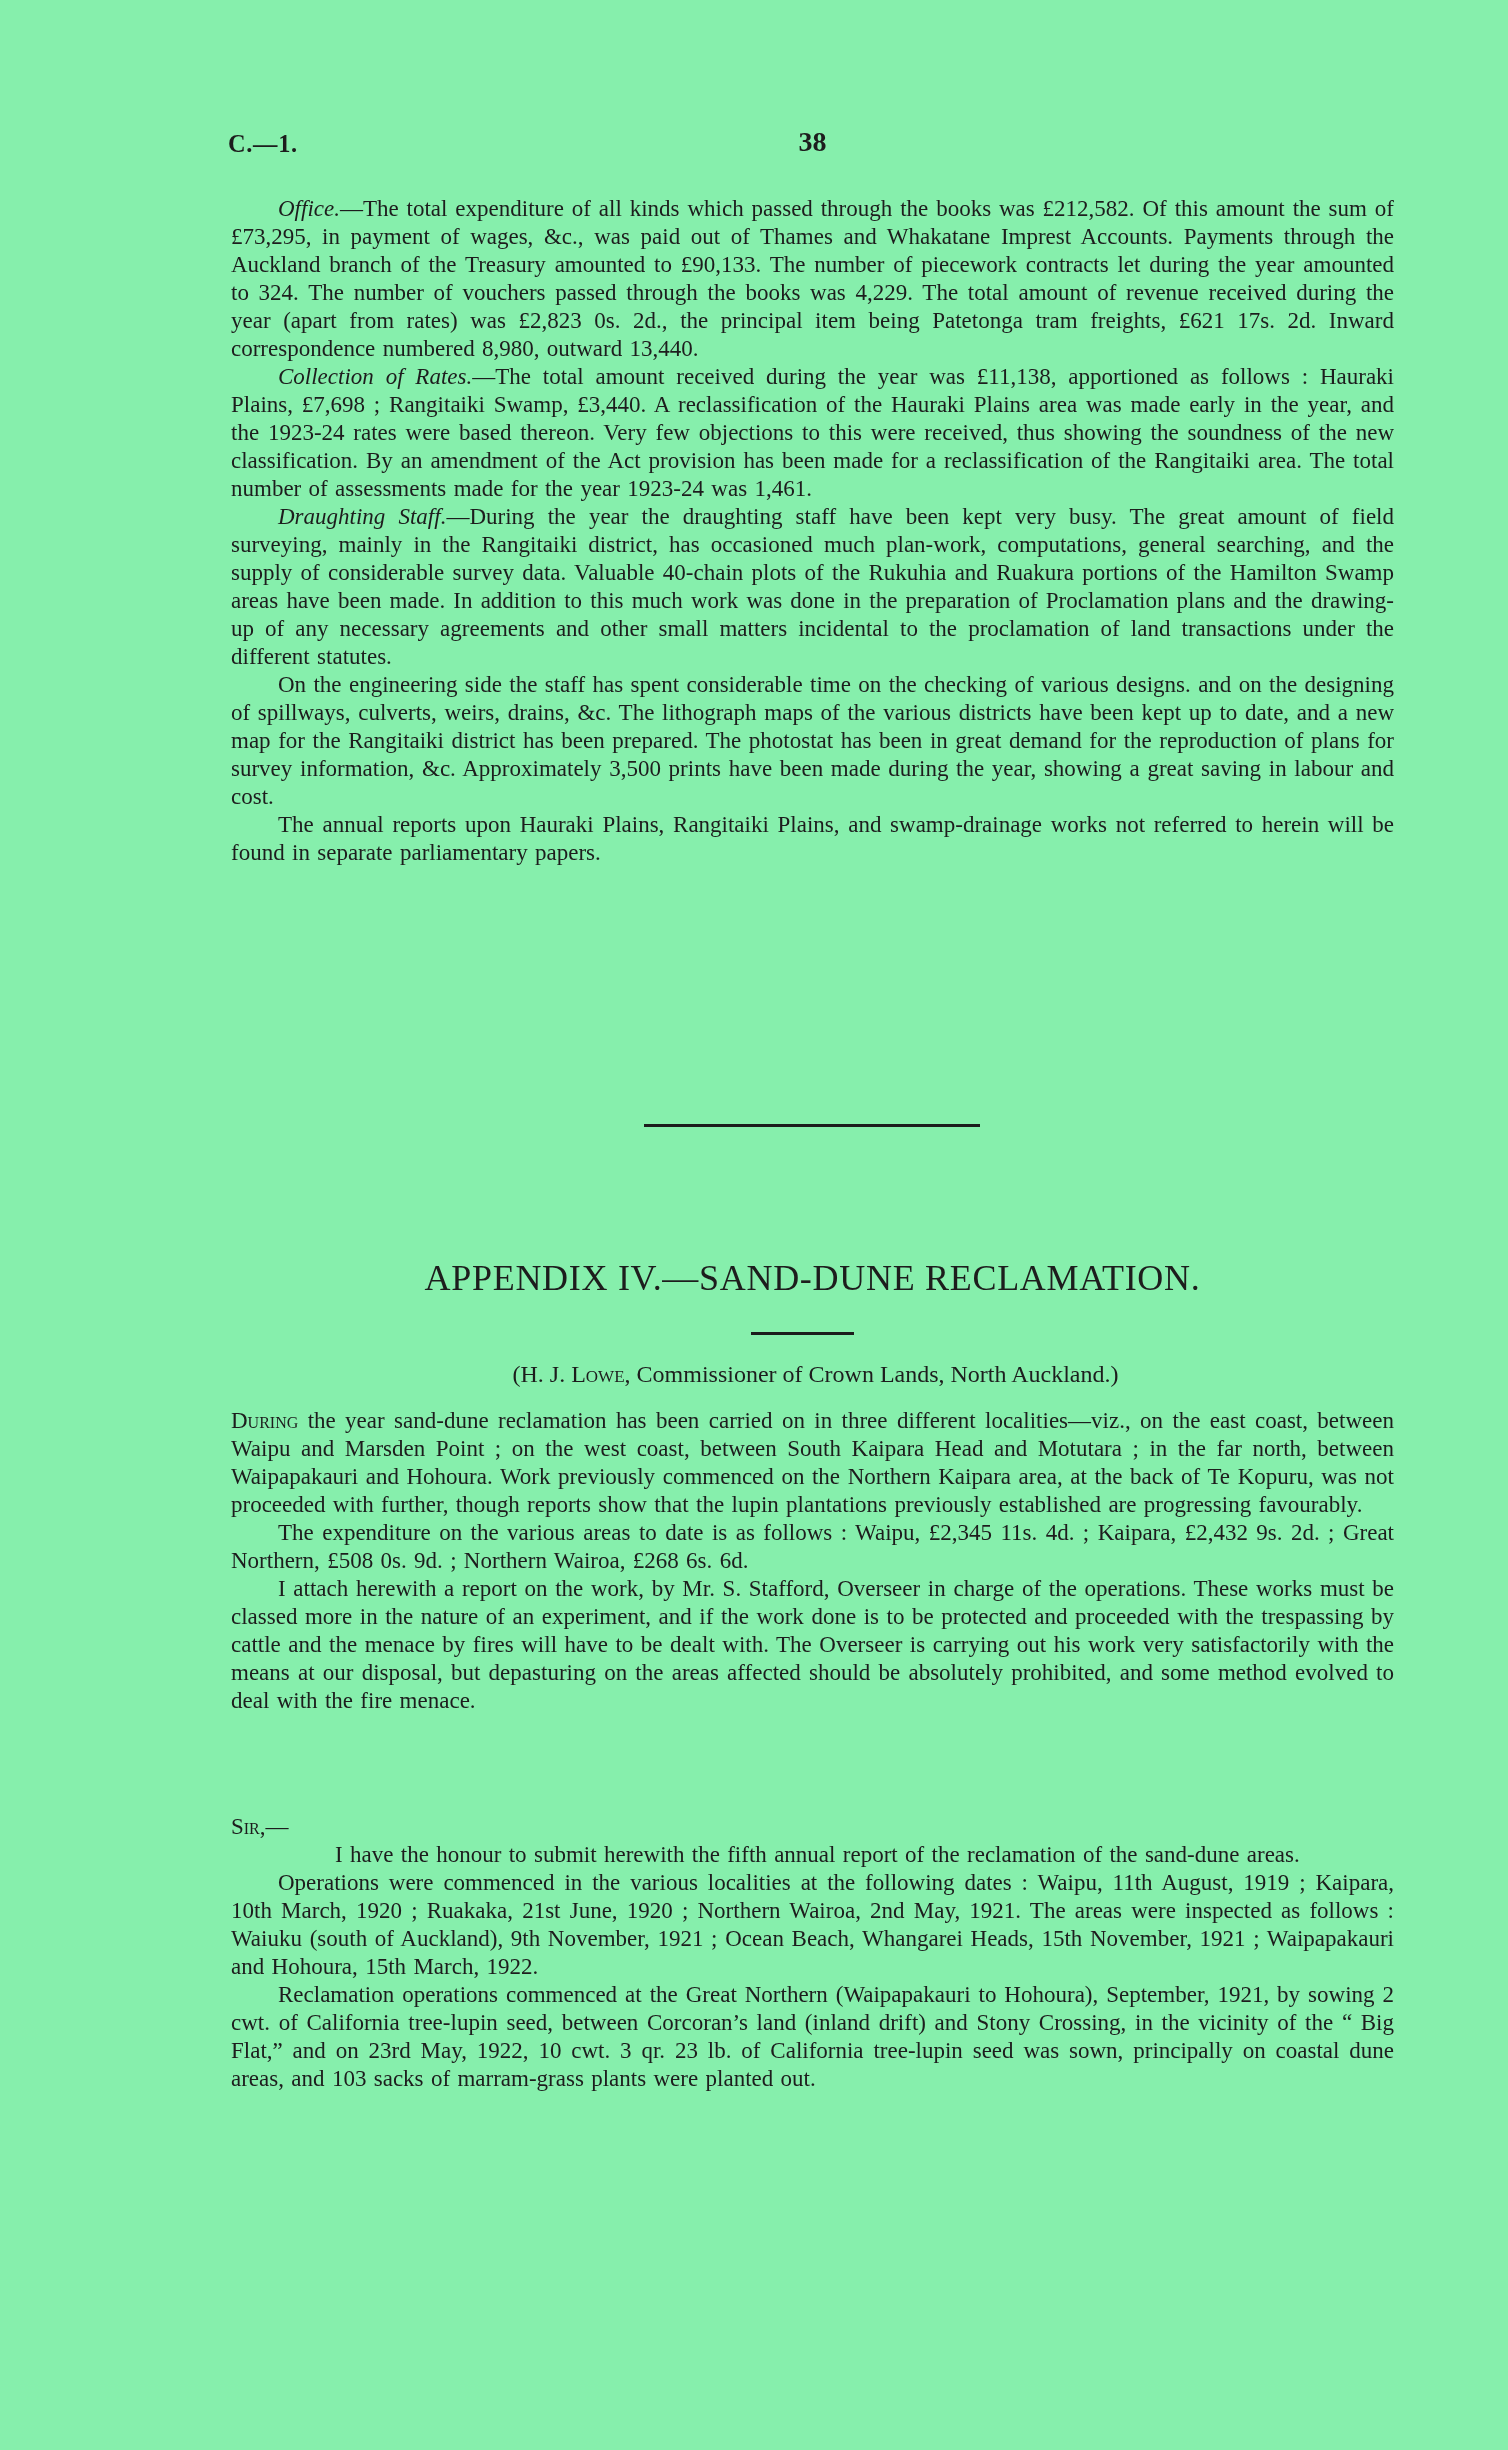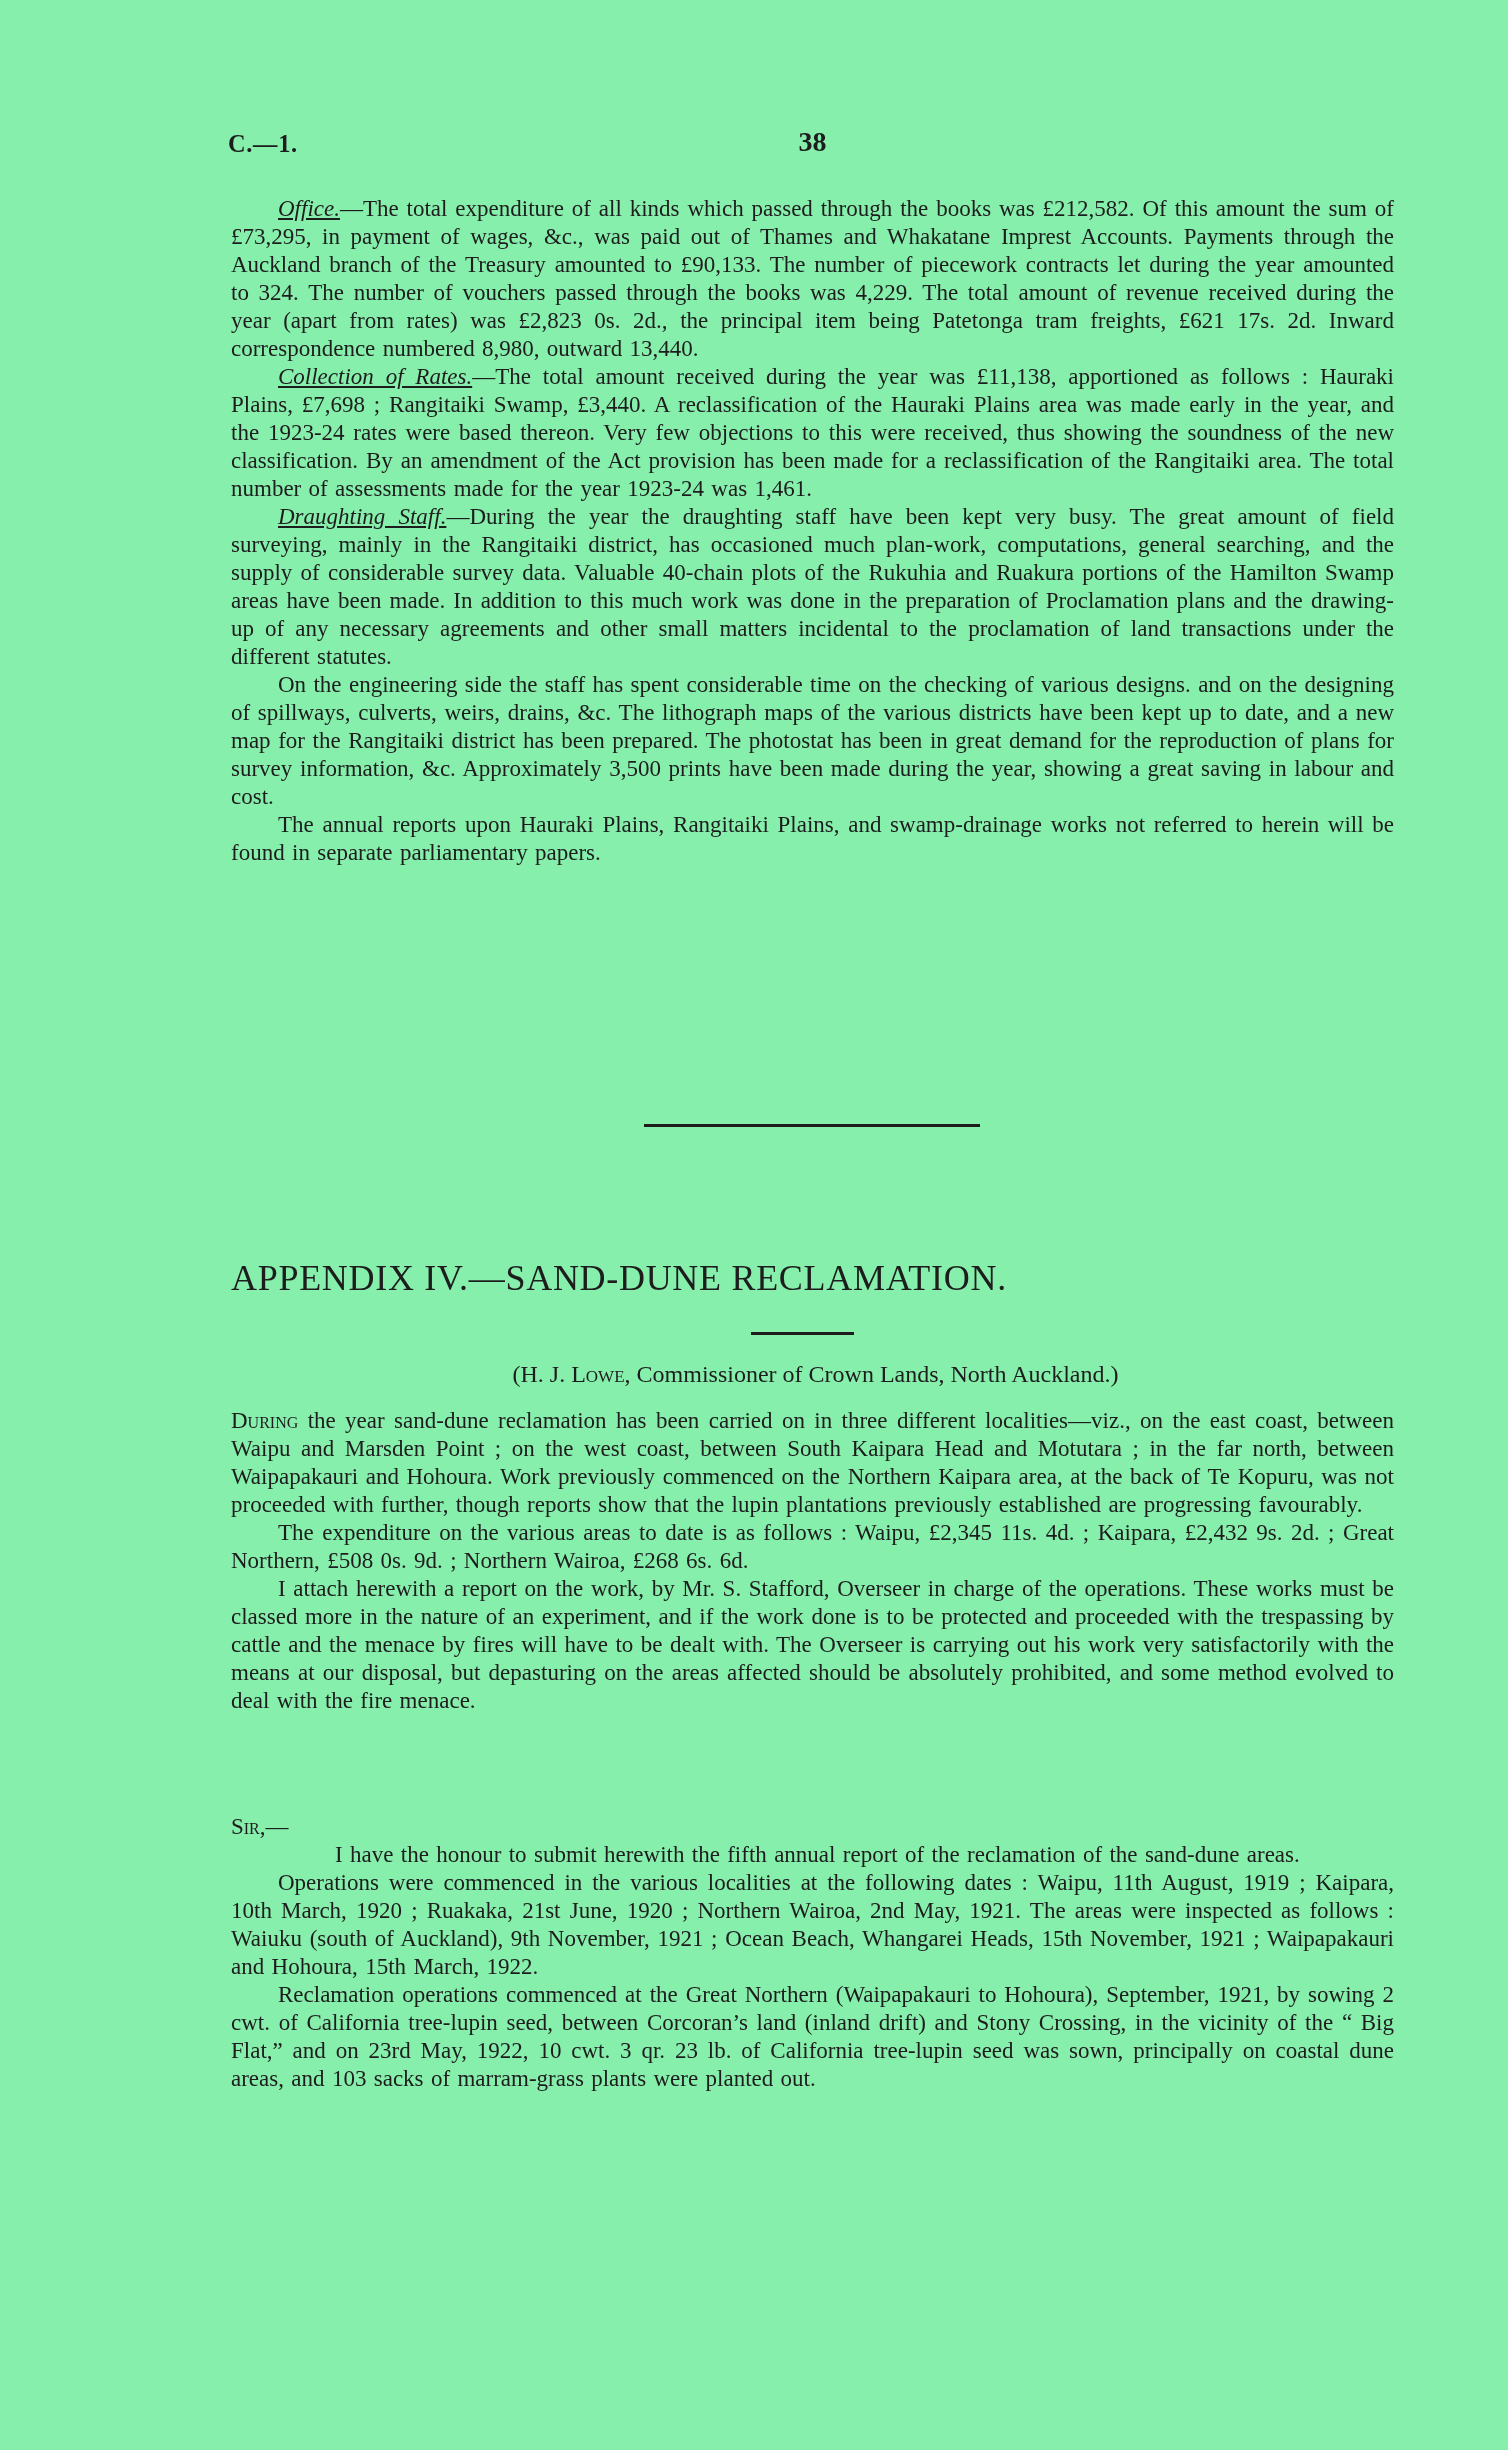--- a/index.html
+++ b/index.html
@@ -26,28 +26,28 @@
   .block-c{top:1407px;}
   .block-letter{top:1813px;}
   p.body{
     margin:0; text-align:justify;
     font-size:23px; line-height:28px;
     word-spacing:1.6px;
   }
   p.indent{text-indent:47px;}
   p.deep{text-indent:104px;}
   p.noindent{text-indent:0;}
-  .lead{font-style:italic;text-decoration:underline;}
+  .lead{font-style:italic;}
   .sc{font-variant:small-caps;}
   .rule{position:absolute; background:#1c1c1c;}
   .rule-main{left:644px; top:1124px; width:336px; height:3.3px;}
   .rule-short{left:751px; top:1332px; width:103px; height:2.6px;}
   .app-title{
     position:absolute; left:231px; top:1257px; width:1163px; margin:0;
-    font-size:36px; font-weight:normal;
+    text-align:center; font-size:36px; font-weight:normal;
     letter-spacing:0.7px; white-space:nowrap;
   }
   .byline{
     position:absolute; left:231px; top:1358px; width:1163px; margin:3px;
     text-align:center; font-size:24px;
   }
   .salutation{
     margin:0; font-size:23px; line-height:28px; text-indent:0;
   }
 </style>

